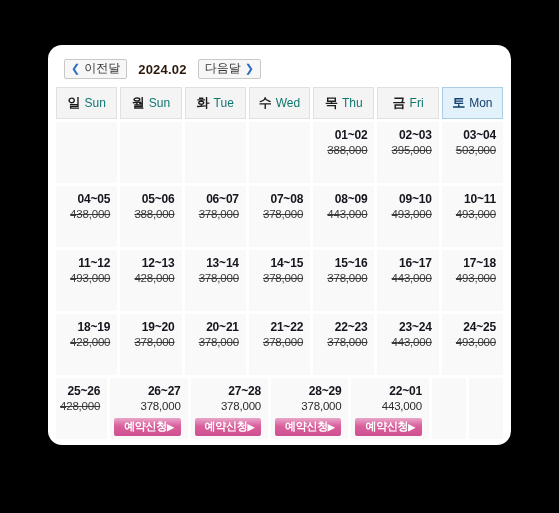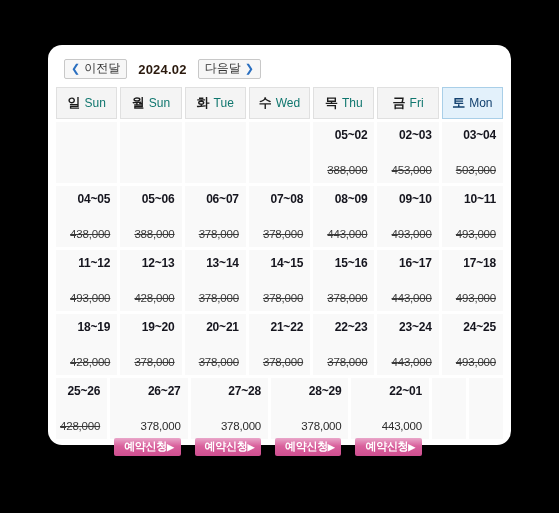--- a/index.html
+++ b/index.html
@@ -123,21 +123,21 @@
     font-size: 12px;
     font-weight: bold;
     color: #15151e;
     line-height: 1.2;
     letter-spacing: -0.2px;
   }
   .day-price {
     font-size: 11.5px;
     color: #2b2b2b;
     line-height: 1.3;
-    margin-top: 20px;
+    margin-top: 0;
     letter-spacing: -0.2px;
   }
   .day-price.sold-out {
     text-decoration: line-through;
     color: #3a3a3a;
   }
   .book-btn {
     margin-top: 4px;
     align-self: center;
     background: linear-gradient(to bottom, #e9a7ca 0%, #d9609c 45%, #cf4f90 100%);
@@ -204,26 +204,26 @@
       </div>
     </div>
 
   <div class="weeks" id="weeks-body">
       <div class="week">
         <div class="day-cell empty"></div>
         <div class="day-cell empty"></div>
         <div class="day-cell empty"></div>
         <div class="day-cell empty"></div>
         <div class="day-cell">
-          <div class="day-range">05~02</div>
+          <div class="day-range">01~02</div>
           <div class="day-price sold-out">388,000</div>
         </div>
         <div class="day-cell">
           <div class="day-range">02~03</div>
-          <div class="day-price sold-out">453,000</div>
+          <div class="day-price sold-out">395,000</div>
         </div>
         <div class="day-cell">
           <div class="day-range">03~04</div>
           <div class="day-price sold-out">503,000</div>
         </div>
       </div>
       <div class="week">
         <div class="day-cell">
           <div class="day-range">04~05</div>
           <div class="day-price sold-out">438,000</div>

